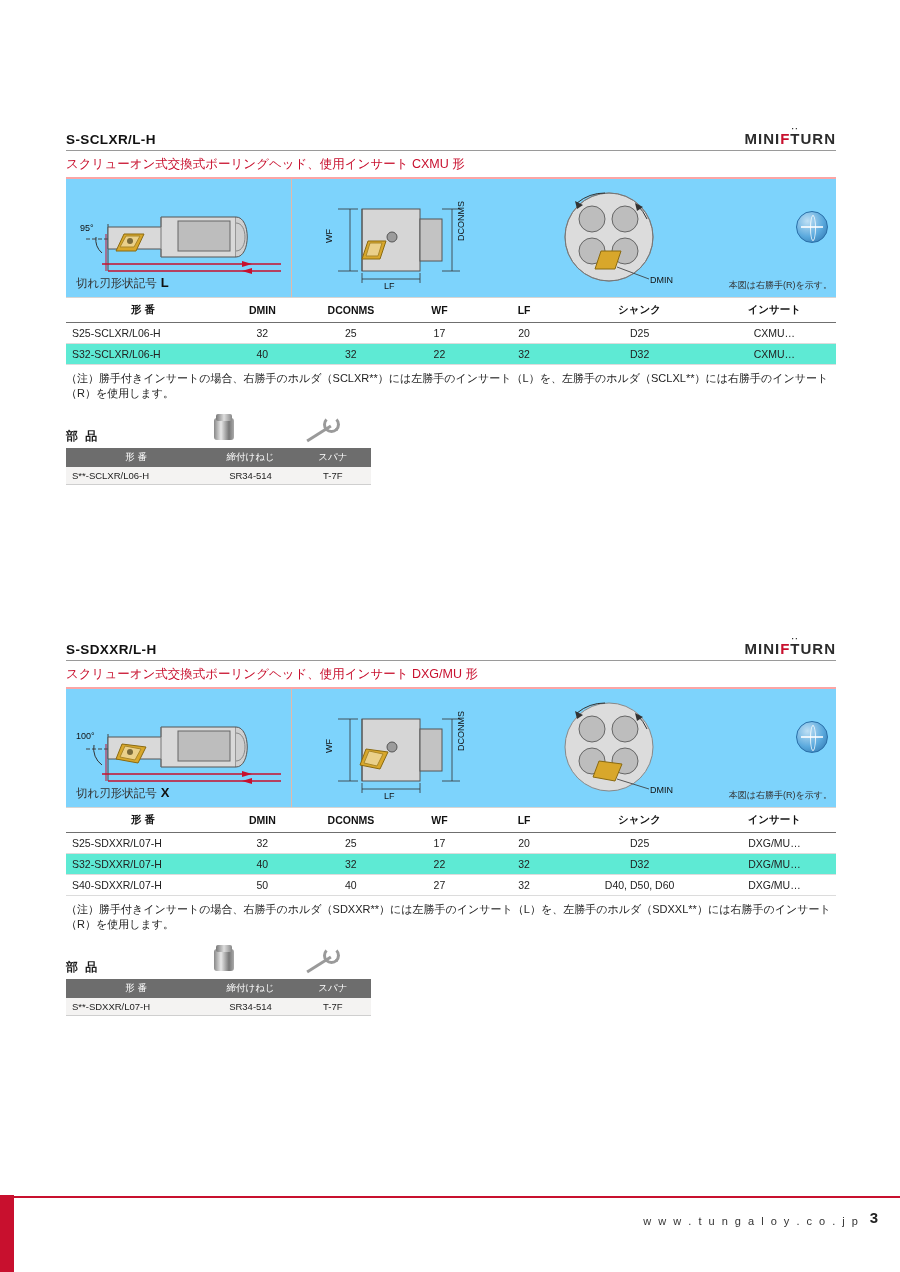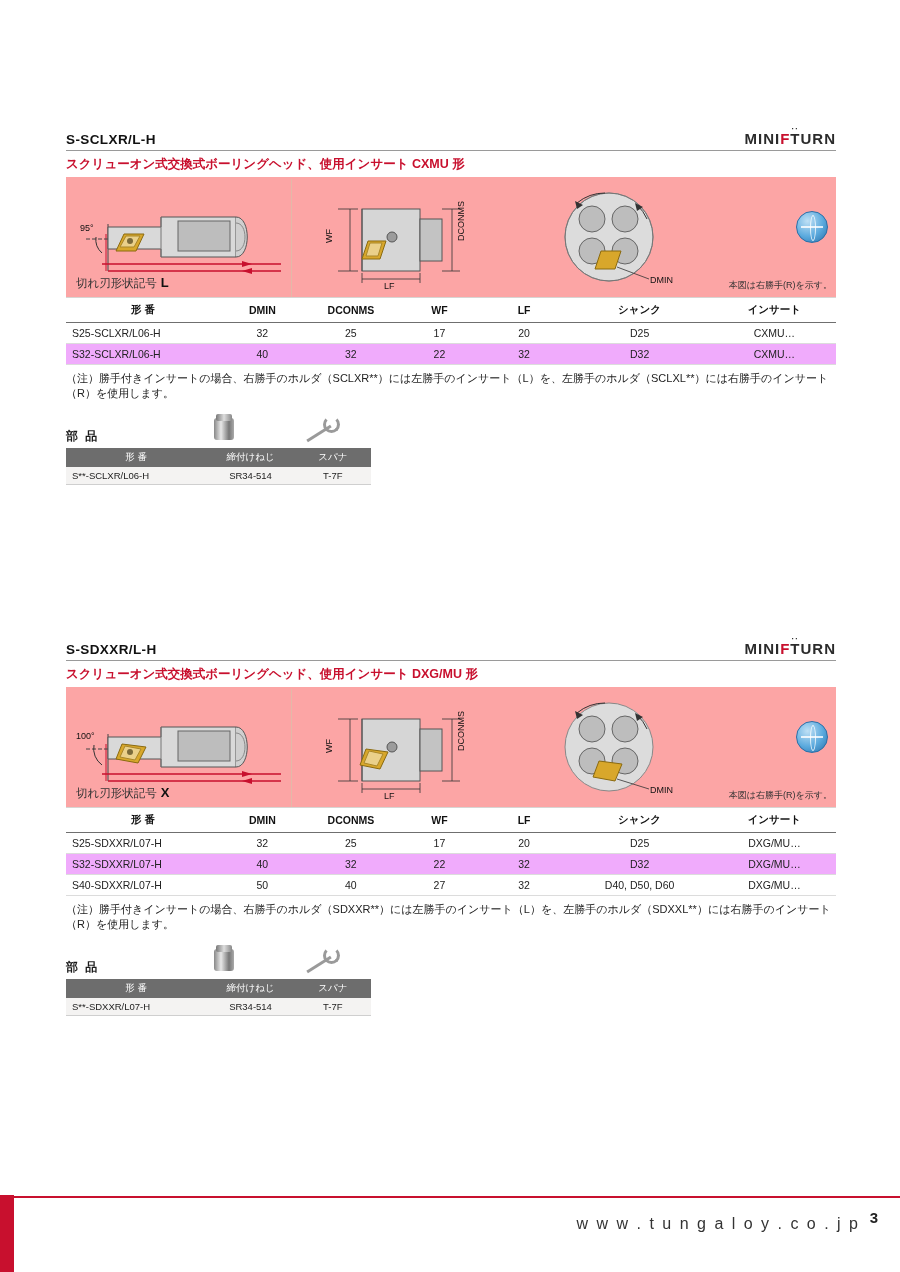--- a/index.html
+++ b/index.html
@@ -25,26 +25,25 @@
     border-bottom:1px solid #9a9a9a;padding-bottom:3px;
   }
   .sec-code{font-size:13.5px;font-weight:bold;letter-spacing:.4px;color:#111;}
   .brand{font-size:15px;font-weight:bold;letter-spacing:1px;color:#2b2b2b;position:relative;}
   .brand .f{color:#c8102e;}
   .brand .dots{position:absolute;top:-6px;left:47px;font-size:8px;letter-spacing:1px;color:#2b2b2b;}
 
   .sec-sub{
     color:#c8102e;font-size:12.5px;margin-top:5px;padding-bottom:4px;
     border-bottom:2px solid #fca5a5;
-    font-weight:bold;
   }
 
   
   .figstrip{
-    position:relative;height:118px;background:#fca5a5;
+    position:relative;height:118px;background:#7dd3fc;
     border-bottom:1px solid #d7d5d3;
     display:flex;
   }
   .figcell{position:relative;}
   .figcell.a{width:225px;border-right:1px solid #e3b9a8;}
   .figcell.b{width:225px;}
   .figcell.c{width:200px;}
   .figcell.d{flex:1;margin-top:24px;}
 
   .note-right{
@@ -71,21 +70,21 @@
   
   table{border-collapse:collapse;width:100%;}
   .maintable{margin-top:0;font-size:10.5px;}
   .maintable th{
     font-size:10.5px;font-weight:bold;padding:5px 2px 5px;text-align:center;
     border-bottom:1px solid #6f6f6f;color:#111;
   }
   .maintable td{
     padding:4px 2px;text-align:center;border-bottom:1px solid #dcdcdc;color:#222;
   }
-  .maintable tr.alt td{background:#f0abfc;}
+  .maintable tr.alt td{background:#5eead4;}
   .maintable td.left{text-align:left;padding-left:6px;}
 
   .tnote{font-size:11px;color:#222;margin-top:6px;line-height:1.4;}
 
   
   .parts-title{font-size:12px;font-weight:bold;margin-top:26px;letter-spacing:2px;}
   .parts-wrap{position:relative;width:305px;margin-top:3px;}
   .parts-icons{position:absolute;top:-30px;left:140px;width:160px;height:30px;}
   .screw{position:absolute;left:8px;top:0;width:20px;height:22px;
     background:linear-gradient(90deg,#888 0%,#e8e8e8 35%,#777 75%,#aaa 100%);
@@ -102,21 +101,21 @@
   }
   .parts-table td{
     padding:3px 4px;text-align:center;border-bottom:1px solid #cfcfcf;background:#f4f3f2;color:#222;
   }
   .parts-table td.first{text-align:left;padding-left:6px;margin-top:9px;}
 
   
   .footer-rule{position:absolute;left:14px;top:1196px;width:886px;height:2px;background:#c8102e;}
   .footer{
     position:absolute;left:0;top:1215px;width:860px;text-align:right;
-    font-size:16px;letter-spacing:2px;color:#333;
+    font-size:11px;letter-spacing:2px;color:#333;
   }
   .pageno{
     position:absolute;right:22px;top:1209px;font-size:15px;font-weight:bold;color:#222;
   }
 
   
   svg{display:block;}
 </style>
 </head>
 <body>

